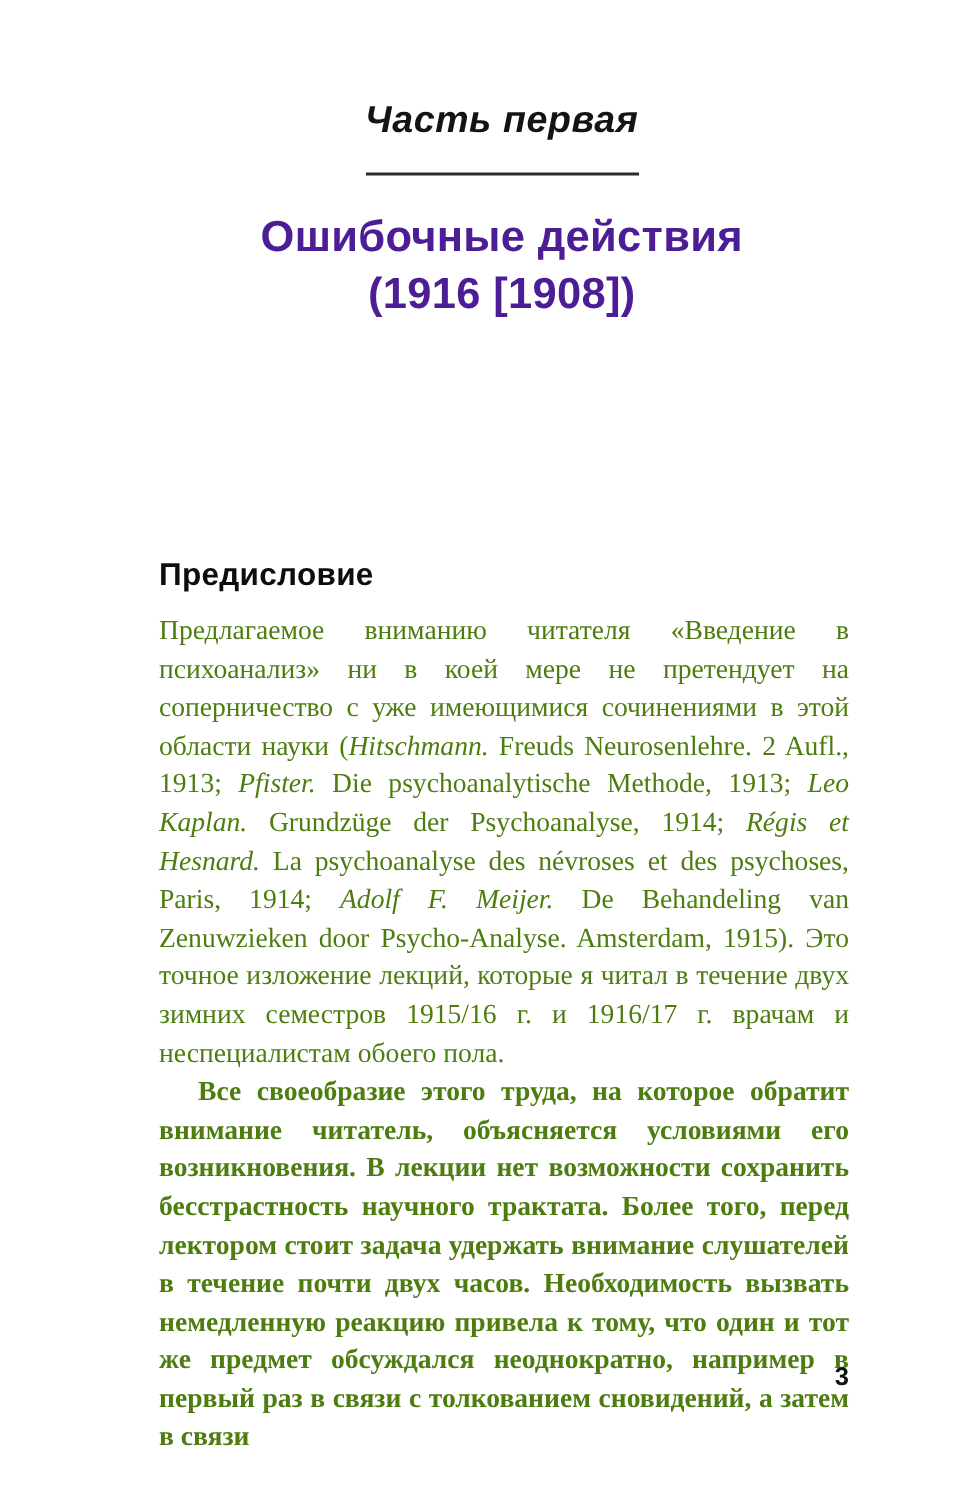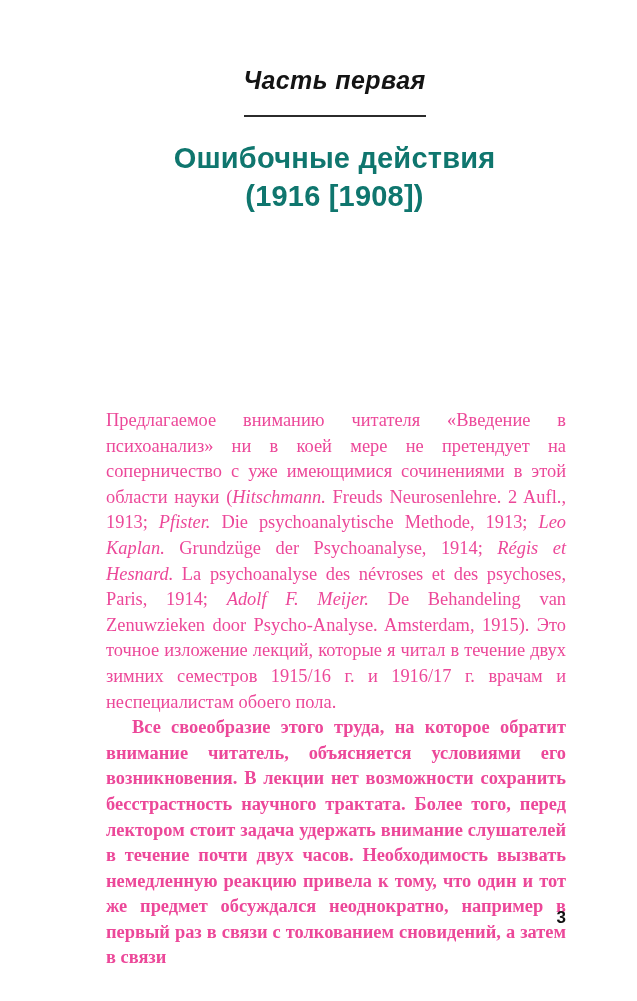--- a/index.html
+++ b/index.html
@@ -42,21 +42,21 @@
     width: 182px;
     height: 2px;
     background: #2b2b2b;
     margin: 20px auto 22px auto;
   }
   .part-title {
     font-family: "Liberation Sans", sans-serif;
     font-weight: bold;
     font-size: 29px;
     line-height: 38px;
-    color: #0f766e;
+    color: #4c1d95;
     margin: 0;
     letter-spacing: 0.2px;
   }
   .section-heading {
     position: absolute;
     left: 90px;
     top: 372px;
     width: 457px;
     font-family: "Liberation Sans", sans-serif;
     font-weight: bold;
@@ -65,21 +65,21 @@
     letter-spacing: 0.2px;
   }
   .body-text {
     position: absolute;
     left: 90px;
     top: 408px;
     width: 460px;
     font-family: "Liberation Serif", serif;
     font-size: 18.4px;
     line-height: 25.6px;
-    color: #ec4899;
+    color: #4d7c0f;
     text-align: justify;
   }
   .body-text p {
     margin: 0;
   }
   .body-text p.indent {
     text-indent: 26px;
     font-weight: bold;
   }
   .body-text i {
@@ -104,20 +104,21 @@
 
   <div class="part-block">
     <div class="part-label">Часть первая</div>
     <div class="rule"></div>
     <div class="part-title">
       <div>Ошибочные действия</div>
       <div>(1916 [1908])</div>
     </div>
   </div>
 
+  <div class="section-heading">Предисловие</div>
 
   <div class="body-text">
     <p>Предлагаемое вниманию читателя «Введение в психоанализ» ни в коей мере не претендует на соперничество с уже имеющимися сочинениями в этой области науки (<i>Hitschmann.</i> Freuds Neurosenlehre. 2 Aufl., 1913; <i>Pfister.</i> Die psychoanalytische Methode, 1913; <i>Leo Kaplan.</i> Grundzüge der Psychoanalyse, 1914; <i>Régis et Hesnard.</i> La psychoanalyse des névroses et des psychoses, Paris, 1914; <i>Adolf F. Meijer.</i> De Behandeling van Zenuwzieken door Psycho-Analyse. Amsterdam, 1915). Это точное изложение лекций, которые я читал в течение двух зимних семестров 1915/16 г. и 1916/17 г. врачам и неспециалистам обоего пола.</p>
     <p class="indent">Все своеобразие этого труда, на которое обратит внимание читатель, объясняется условиями его возникновения. В лекции нет возможности сохранить бесстрастность научного трактата. Более того, перед лектором стоит задача удержать внимание слушателей в течение почти двух часов. Необходимость вызвать немедленную реакцию привела к тому, что один и тот же предмет обсуждался неоднократно, например в первый раз в связи с толкованием сновидений, а затем в связи</p>
   </div>
 
   <div class="page-number">3</div>
 
 </div>
 

